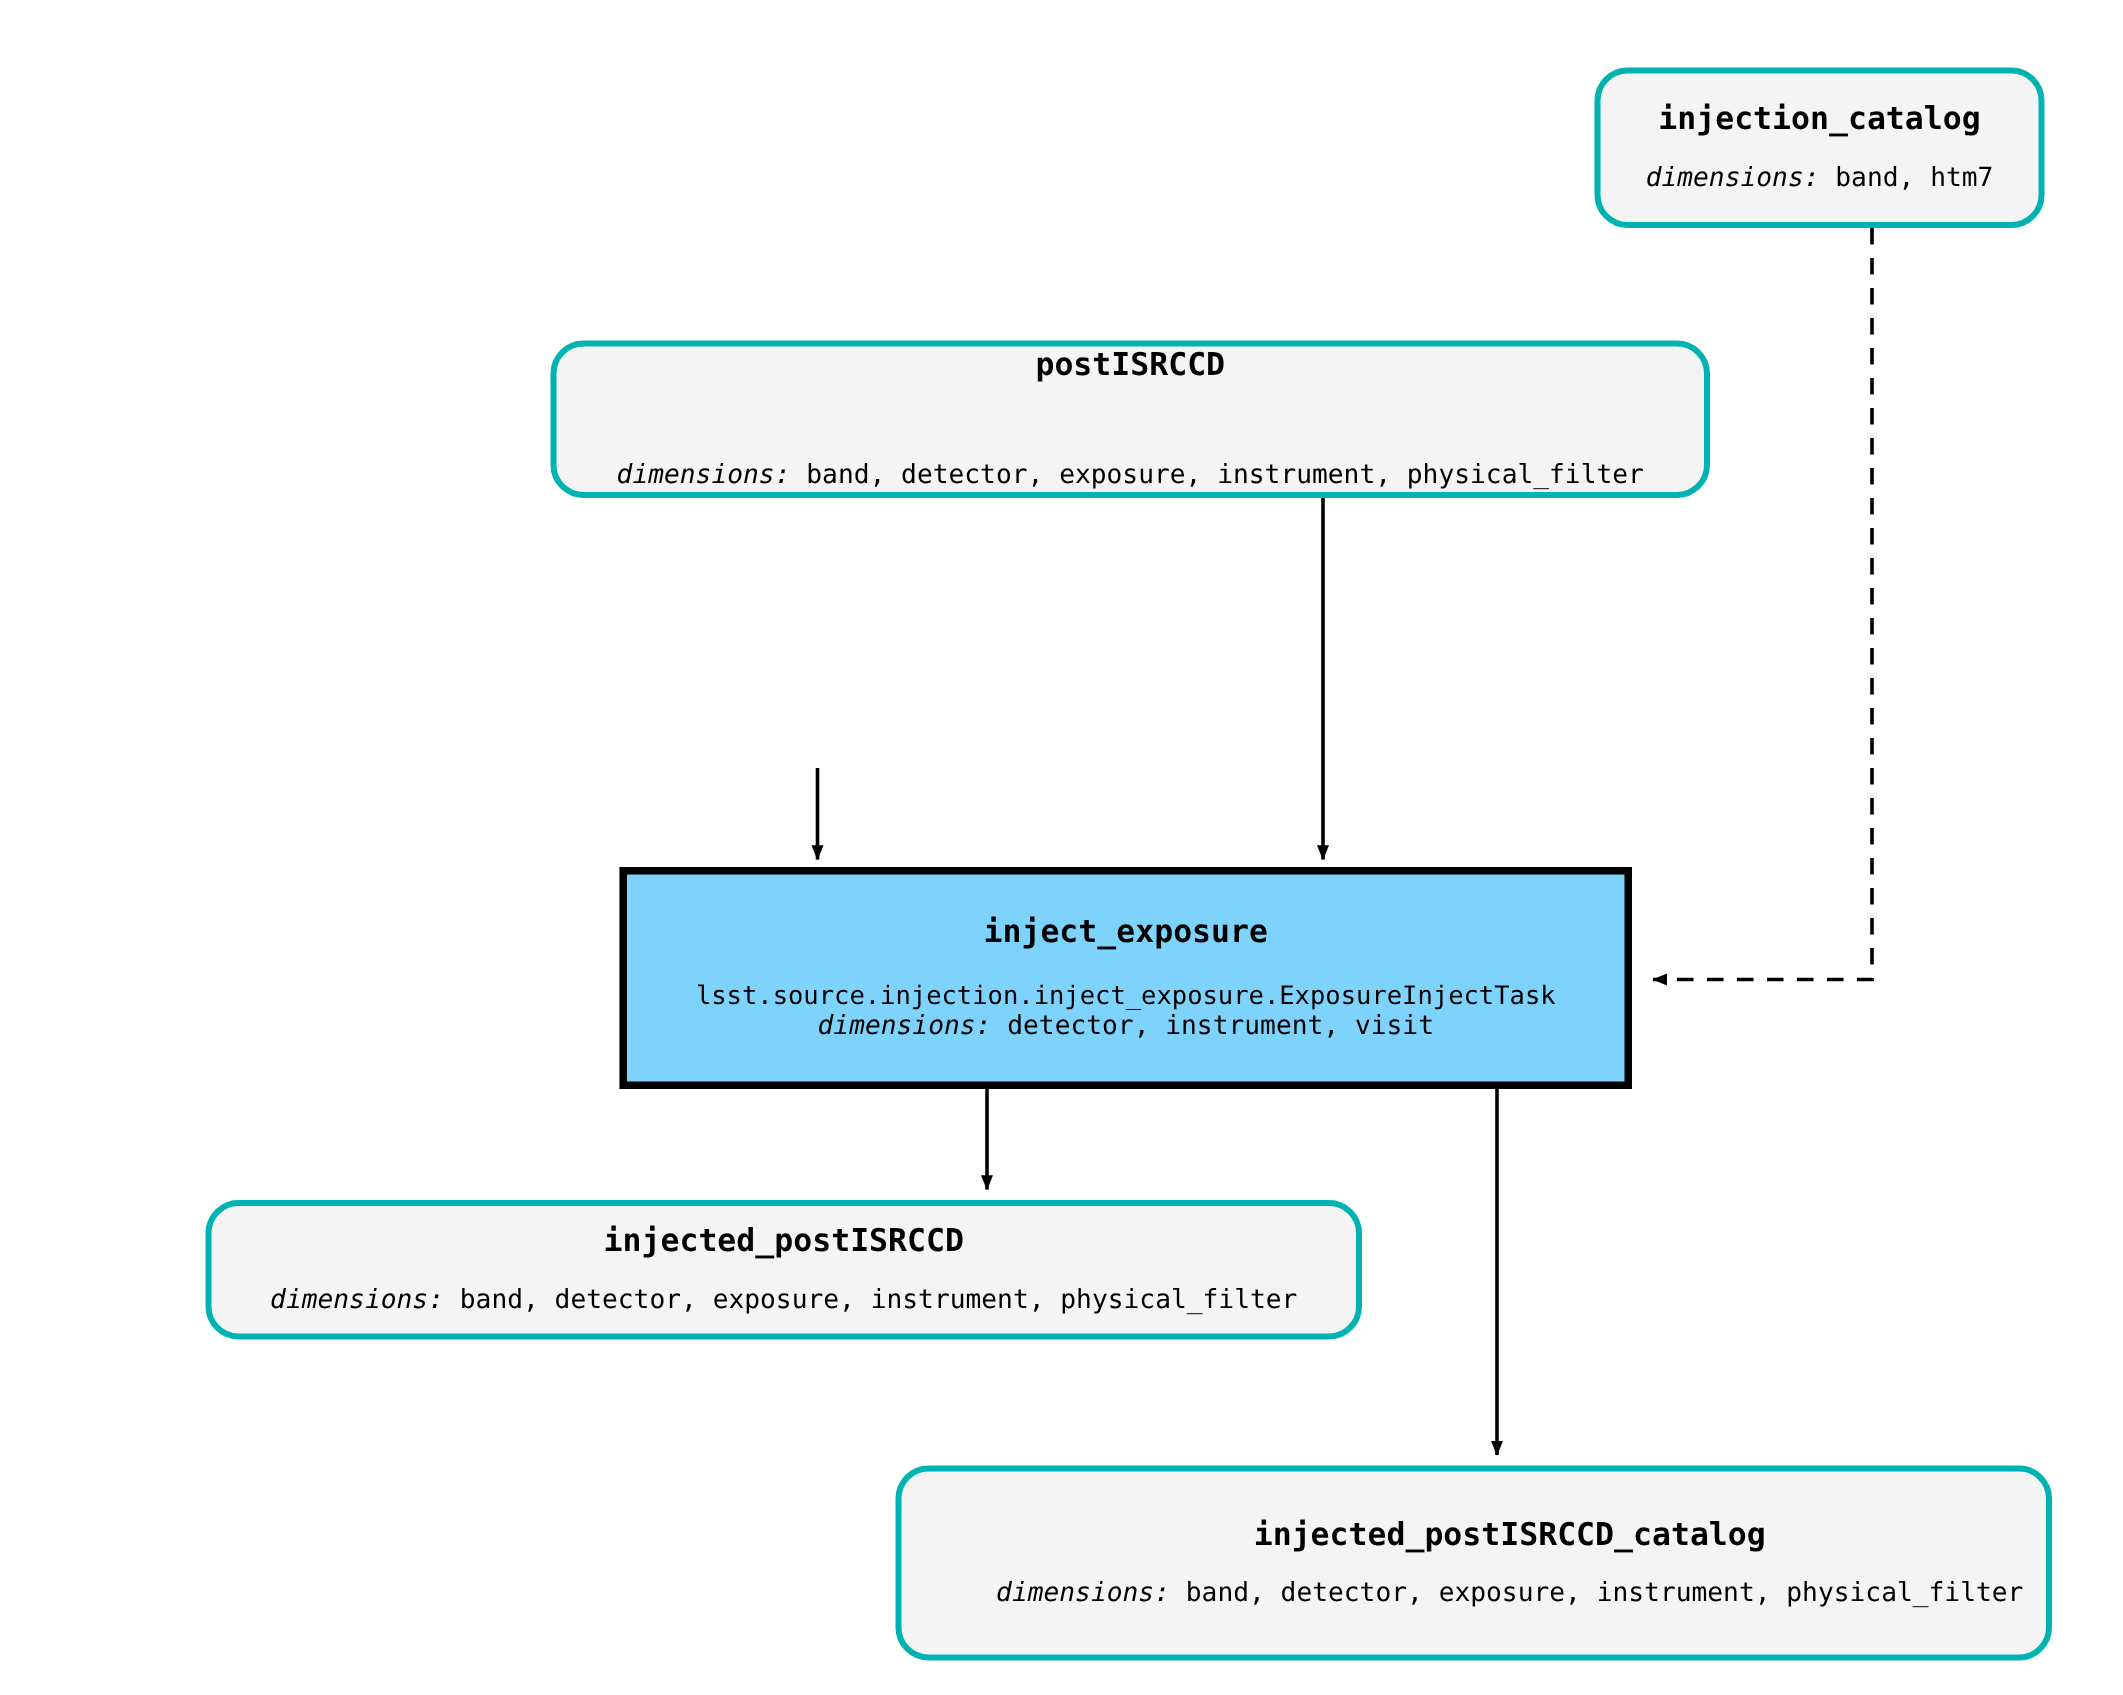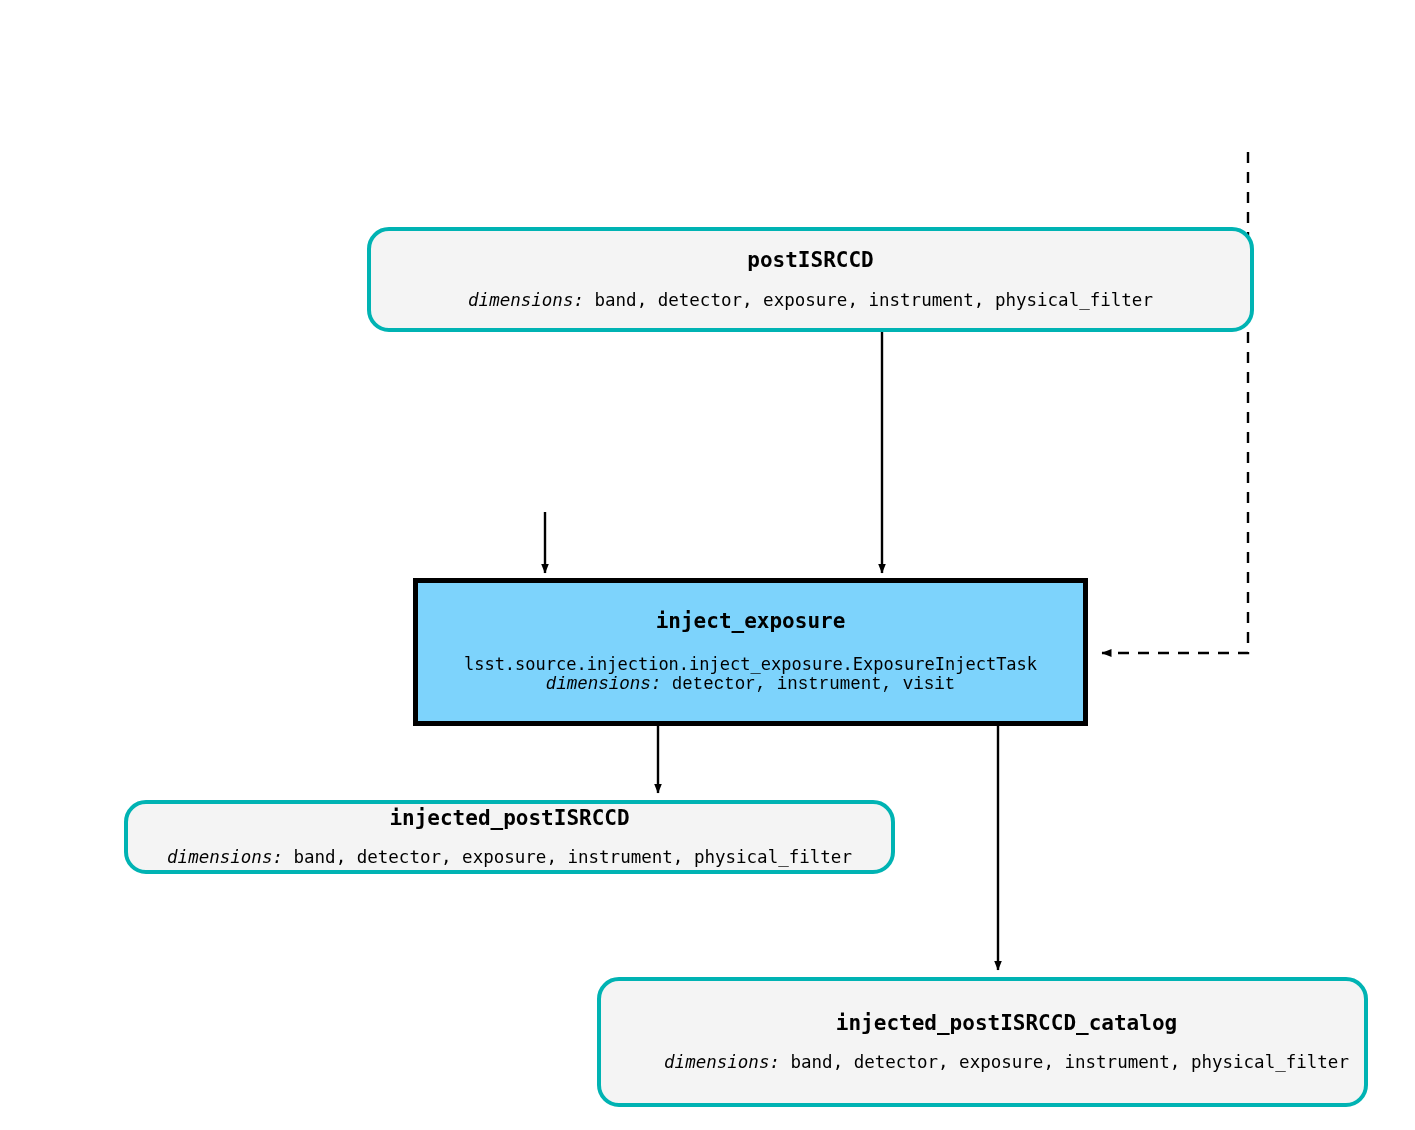--- a/index.html
+++ b/index.html
@@ -65,21 +65,20 @@
   .node-dims {
     font-family: "DejaVu Sans Mono", "Liberation Mono", monospace;
     font-size: 17.5px;
     color: #000000;
     white-space: nowrap;
     line-height: 1.2;
     margin-top: 16px;
   }
   .node-class + .node-dims {
     margin-top: 0;
-    font-family: Liberation Mono, monospace;
   }
   .dims-label {
     font-style: italic;
   }
 </style>
 </head>
 <body>
 
 <div id="canvas">
 
@@ -94,34 +93,38 @@
 
     <path d="M882,332 L882,573" stroke="#000000" stroke-width="2.4" fill="none" marker-end="url(#arrow)"></path>
 
     <path d="M545,512 L545,573" stroke="#000000" stroke-width="2.4" fill="none" marker-end="url(#arrow)"></path>
 
     <path d="M658,726 L658,793" stroke="#000000" stroke-width="2.4" fill="none" marker-end="url(#arrow)"></path>
 
     <path d="M998,726 L998,970" stroke="#000000" stroke-width="2.4" fill="none" marker-end="url(#arrow)"></path>
   </svg>
 
+  <div class="node dataset" style="left:1063px; top:45px; width:300px; height:107px;">
+    <div class="node-title">injection_catalog</div>
+    <div class="node-dims"><span class="dims-label">dimensions:</span> <span>band, htm7</span></div>
+  </div>
 
-  <div class="node dataset" style="left:367px; top:227px; width:887px; height:105px;">
+  <div class="node dataset" style="left:367px; top:227px; width:773px; height:105px;justify-content:space-between;">
     <div class="node-title">postISRCCD</div>
     <div class="node-dims"><span class="dims-label">dimensions:</span> <span>band, detector, exposure, instrument, physical_filter</span></div>
   </div>
 
 
   <div class="node task" style="left:413px; top:578px; width:675px; height:148px;">
     <div class="node-title">inject_exposure</div>
     <div class="node-class">lsst.source.injection.inject_exposure.ExposureInjectTask</div>
     <div class="node-dims"><span class="dims-label">dimensions:</span> <span>detector, instrument, visit</span></div>
   </div>
 
-  <div class="node dataset" style="left:124px; top:800px; width:771px; height:74px;">
+  <div class="node dataset" style="left:137px; top:800px; width:771px; height:93px;">
     <div class="node-title">injected_postISRCCD</div>
     <div class="node-dims"><span class="dims-label">dimensions:</span> <span>band, detector, exposure, instrument, physical_filter</span></div>
   </div>
 
   <div class="node dataset" style="left:597px; top:977px; width:771px; height:130px;padding-left:48px;">
     <div class="node-title">injected_postISRCCD_catalog</div>
     <div class="node-dims"><span class="dims-label">dimensions:</span> <span>band, detector, exposure, instrument, physical_filter</span></div>
   </div>
 
 </div>

